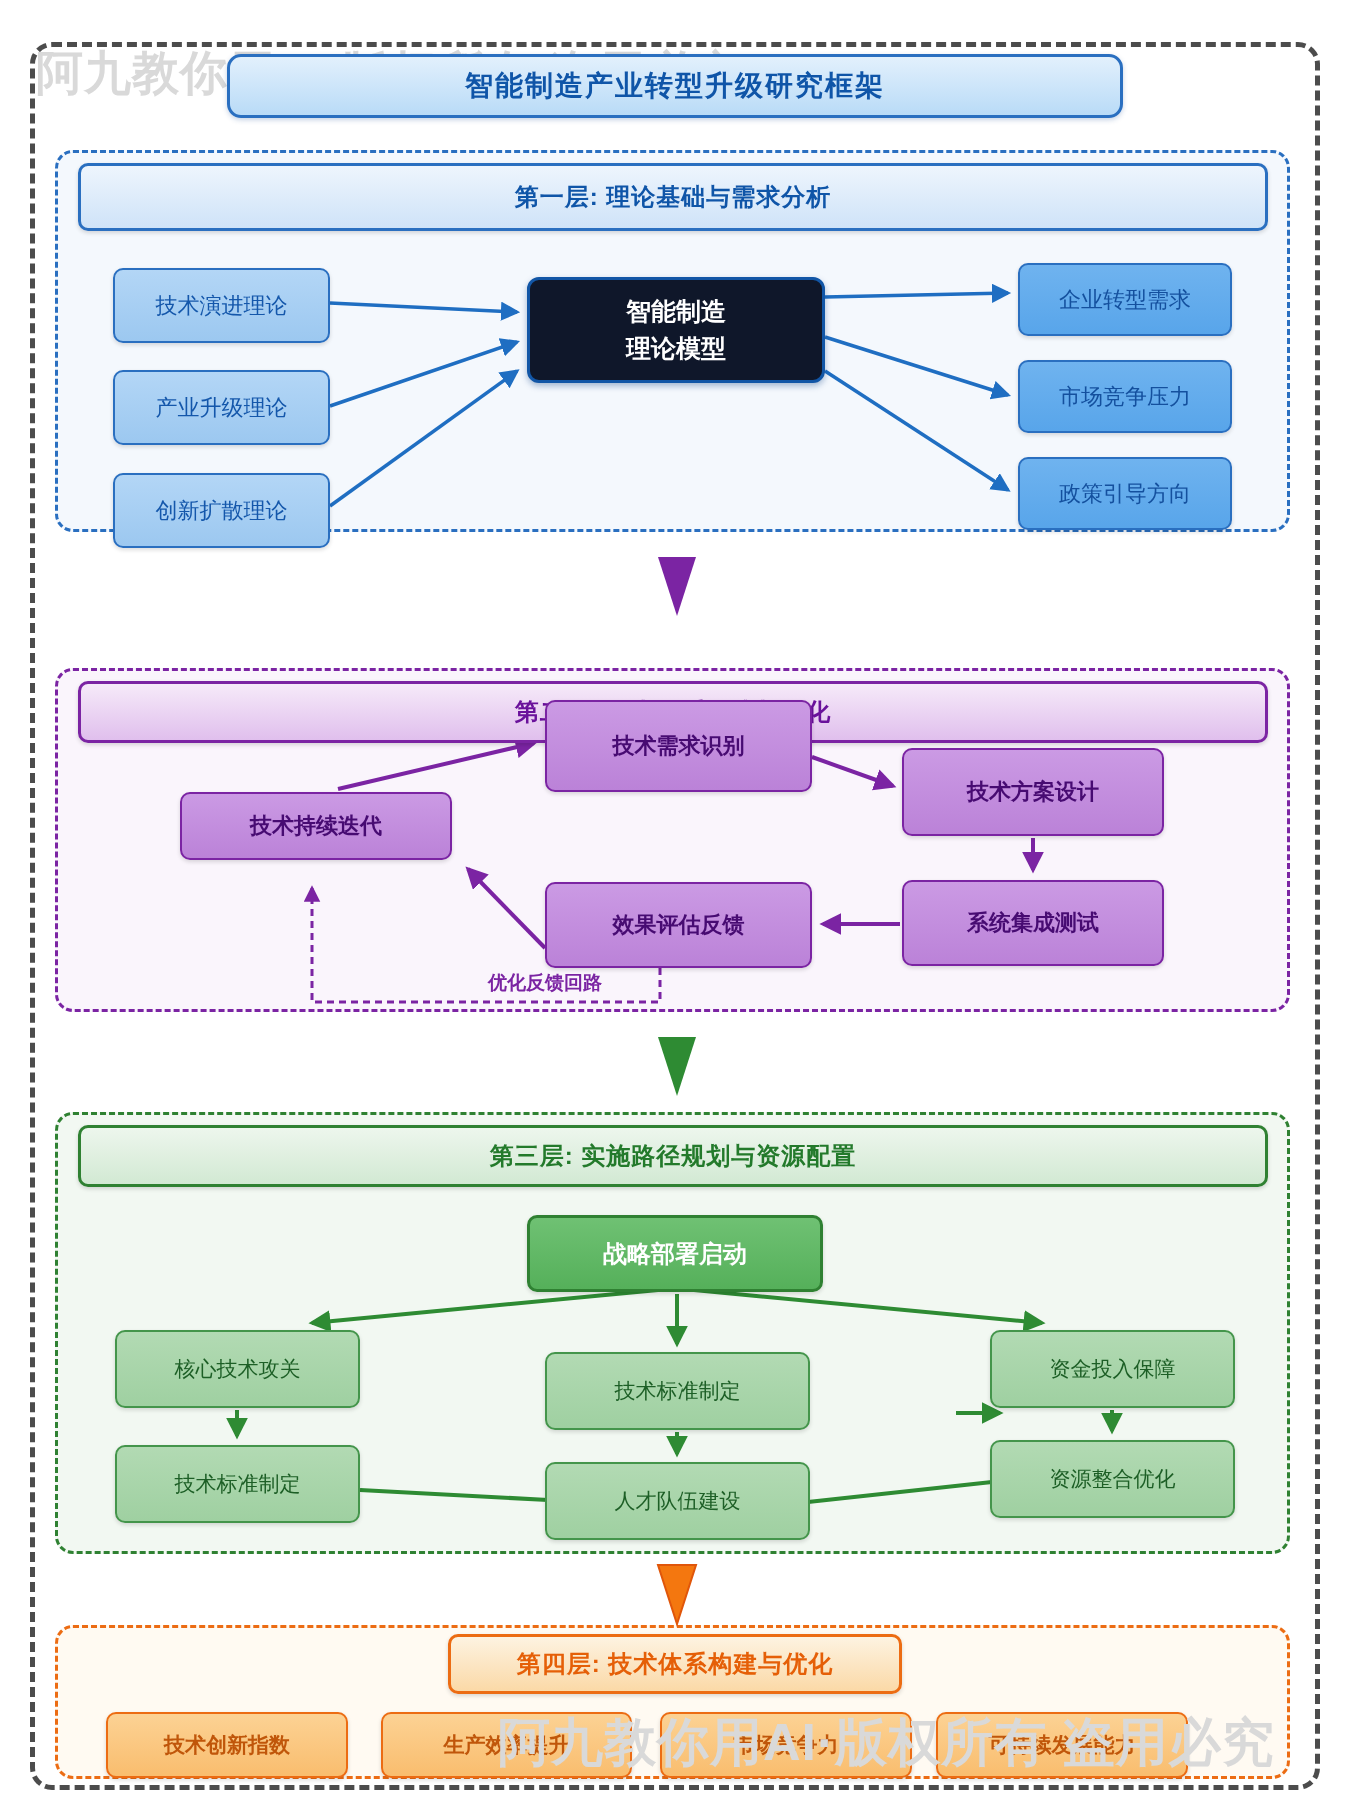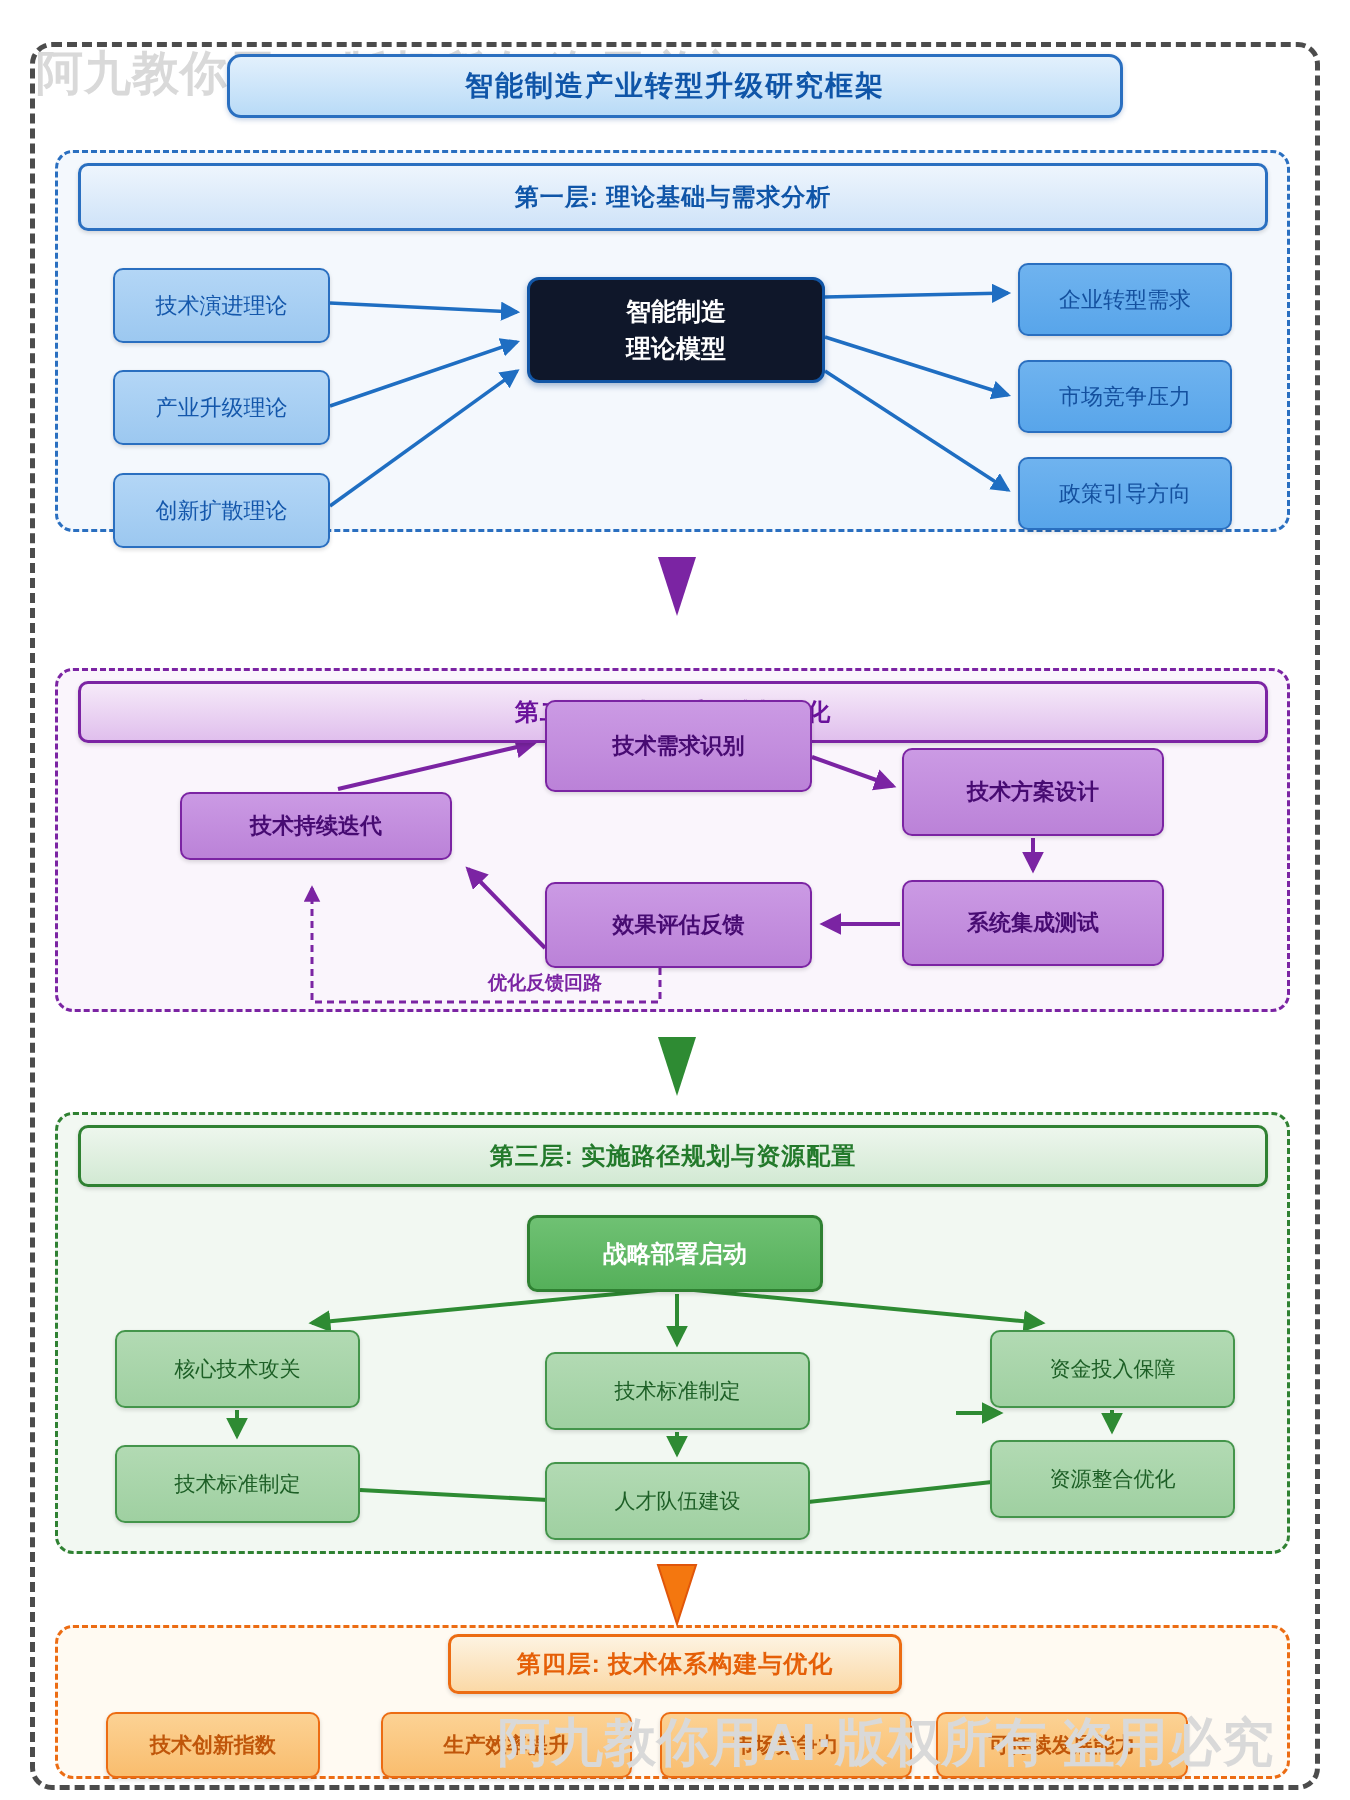--- a/index.html
+++ b/index.html
@@ -153,18 +153,18 @@
 <div class="abs loop-label">优化反馈回路</div>
 
 <div class="abs node node-green-dark" style="left:527px;top:1215px;width:296px;height:77px;">战略部署启动</div>
 <div class="abs node node-green-light" style="left:115px;top:1330px;width:245px;height:78px;">核心技术攻关</div>
 <div class="abs node node-green-light" style="left:545px;top:1352px;width:265px;height:78px;">技术标准制定</div>
 <div class="abs node node-green-light" style="left:990px;top:1330px;width:245px;height:78px;">资金投入保障</div>
 <div class="abs node node-green-light" style="left:115px;top:1445px;width:245px;height:78px;">技术标准制定</div>
 <div class="abs node node-green-light" style="left:545px;top:1462px;width:265px;height:78px;">人才队伍建设</div>
 <div class="abs node node-green-light" style="left:990px;top:1440px;width:245px;height:78px;">资源整合优化</div>
 
-<div class="abs node node-orange" style="left:106px;top:1712px;width:214px;height:66px;">技术创新指数</div>
+<div class="abs node node-orange" style="left:106px;top:1712px;width:242px;height:66px;">技术创新指数</div>
 <div class="abs node node-orange" style="left:381px;top:1712px;width:251px;height:66px;">生产效率提升</div>
 <div class="abs node node-orange" style="left:660px;top:1712px;width:252px;height:66px;">市场竞争力</div>
 <div class="abs node node-orange" style="left:936px;top:1712px;width:252px;height:66px;">可持续发展能力</div>
 
 <div class="abs watermark wm-bottom">阿九教你用AI·版权所有 盗用必究</div>
 
 </body></html>

